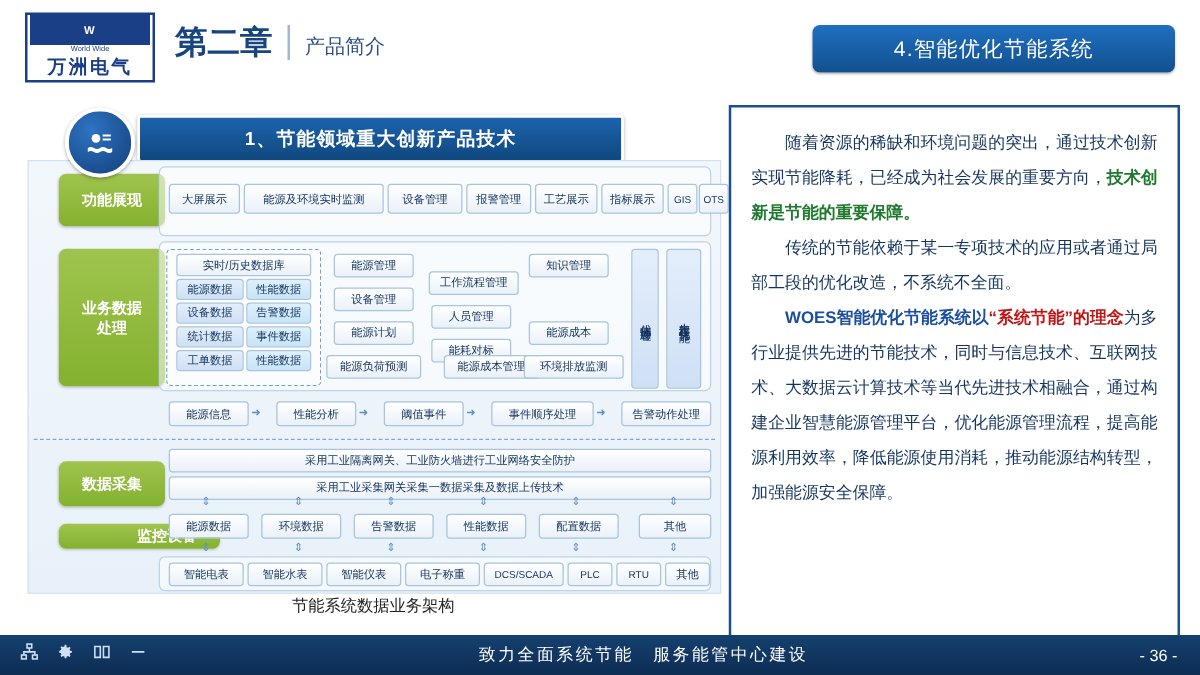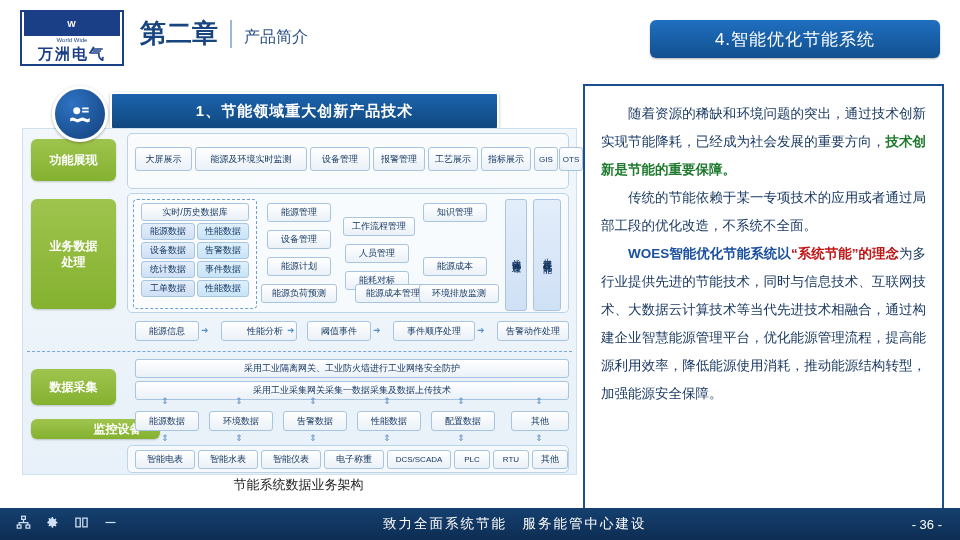--- a/index.html
+++ b/index.html
@@ -25,21 +25,21 @@
   .badge svg{width:26px;height:26px;}
 
   .sec-banner{position:absolute;left:110px;top:92px;width:385px;height:34px;background:linear-gradient(180deg,#1c63ad 0%,#10487f 100%);border:2px solid #ffffff;border-radius:3px;display:flex;align-items:center;justify-content:center;box-shadow:0 1px 3px rgba(0,0,0,.3);}
   .sec-banner span{color:#ffffff;font-size:15px;font-weight:bold;letter-spacing:1px;}
 
   .diagram{position:absolute;left:22px;top:128px;width:553px;height:345px;background:linear-gradient(180deg,#f2f7fb 0%,#e8f1f9 100%);border:1px solid #cfe0ee;}
 
   .cap{position:absolute;left:22px;top:476px;width:553px;text-align:center;font-size:13px;color:#222;}
 
   
-  .glabel{position:absolute;background:linear-gradient(180deg,#9fc44e 0%,#84b12f 100%);color:#ffffff;font-size:12px;font-weight:bold;border-radius:6px;display:flex;align-items:center;justify-content:center;text-align:center;line-height:16px;box-shadow:0 1px 2px rgba(0,0,0,.2);}
+  .glabel{position:absolute;background:linear-gradient(180deg,#9fc44e 0%,#84b12f 100%);color:#ffffff;font-size:12px;font-weight:bold;border-radius:6px;display:flex;align-items:center;justify-content:center;text-align:center;line-height:16px;box-shadow:0 1px 2px rgba(0,0,0,.2);margin-left:16px;}
 
   
   .cell{position:absolute;background:linear-gradient(180deg,#ffffff 0%,#eaf1f8 100%);border:1px solid #a8c4de;border-radius:3px;font-size:9px;color:#10325e;display:flex;align-items:center;justify-content:center;text-align:right;line-height:11px;}
   .cell.blue{background:linear-gradient(180deg,#e4eefb 0%,#cfe0f5 100%);}
   .cell.cy{background:linear-gradient(180deg,#dff0fb 0%,#c7e4f7 100%);}
   .panel{position:absolute;background:rgba(255,255,255,.55);border:1px solid #bcd4e8;border-radius:5px;}
   .panel-dash{position:absolute;border:1px dashed #6f9fd0;border-radius:4px;background:rgba(255,255,255,.35);}
   .vtext{position:absolute;background:linear-gradient(180deg,#e4eefb 0%,#cfe0f5 100%);border:1px solid #a8c4de;border-radius:3px;font-size:9px;color:#10325e;display:flex;align-items:center;justify-content:center;text-align:center;writing-mode:vertical-rl;letter-spacing:1px;padding:2px 0;}
   .hr-dash{position:absolute;border-top:1px dashed #7aa7d6;}
   .arrow{position:absolute;color:#5b8fc7;font-size:9px;line-height:9px;}
@@ -134,21 +134,21 @@
   <div class="cell" style="left:332px;top:155px;width:74px;height:17px;">能源成本管理</div>
 
   <div class="cell" style="left:400px;top:74px;width:62px;height:17px;">知识管理</div>
   <div class="cell" style="left:400px;top:128px;width:62px;height:17px;">能源成本</div>
   <div class="cell" style="left:396px;top:155px;width:78px;height:17px;">环境排放监测</div>
 
   <div class="vtext" style="left:482px;top:70px;width:20px;height:106px;">优化调度管理</div>
   <div class="vtext" style="left:510px;top:70px;width:26px;height:106px;">生产过程优化节能</div>
 
   <div class="cell" style="left:112px;top:192px;width:62px;height:18px;">能源信息</div>
-  <div class="cell" style="left:198px;top:192px;width:62px;height:18px;padding-left:12px;">性能分析</div>
+  <div class="cell" style="left:198px;top:192px;width:62px;height:18px;">性能分析</div>
   <div class="cell" style="left:284px;top:192px;width:62px;height:18px;">阈值事件</div>
   <div class="cell" style="left:370px;top:192px;width:80px;height:18px;">事件顺序处理</div>
   <div class="cell" style="left:474px;top:192px;width:70px;height:18px;">告警动作处理</div>
   <div class="arrow" style="left:178px;top:197px;">➜</div>
   <div class="arrow" style="left:264px;top:197px;">➜</div>
   <div class="arrow" style="left:350px;top:197px;">➜</div>
   <div class="arrow" style="left:454px;top:197px;">➜</div>
 
   <div class="hr-dash" style="left:4px;top:222px;width:545px;"></div>
 

